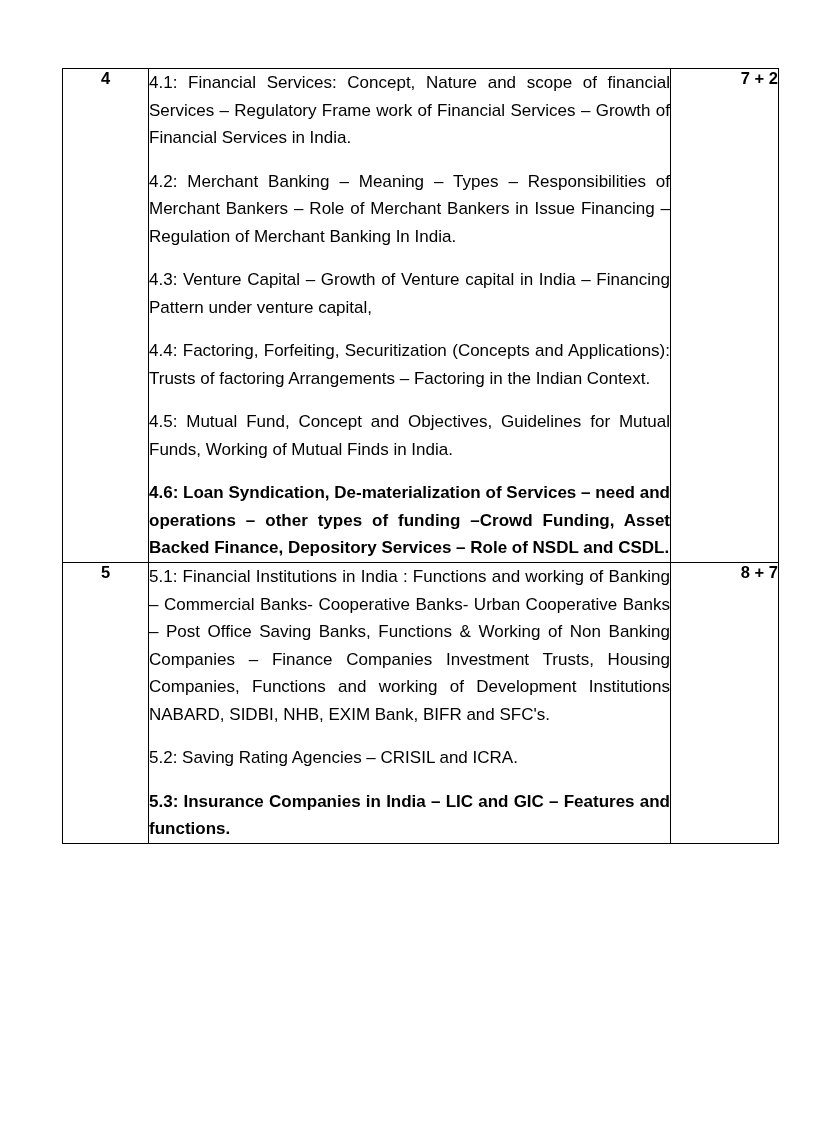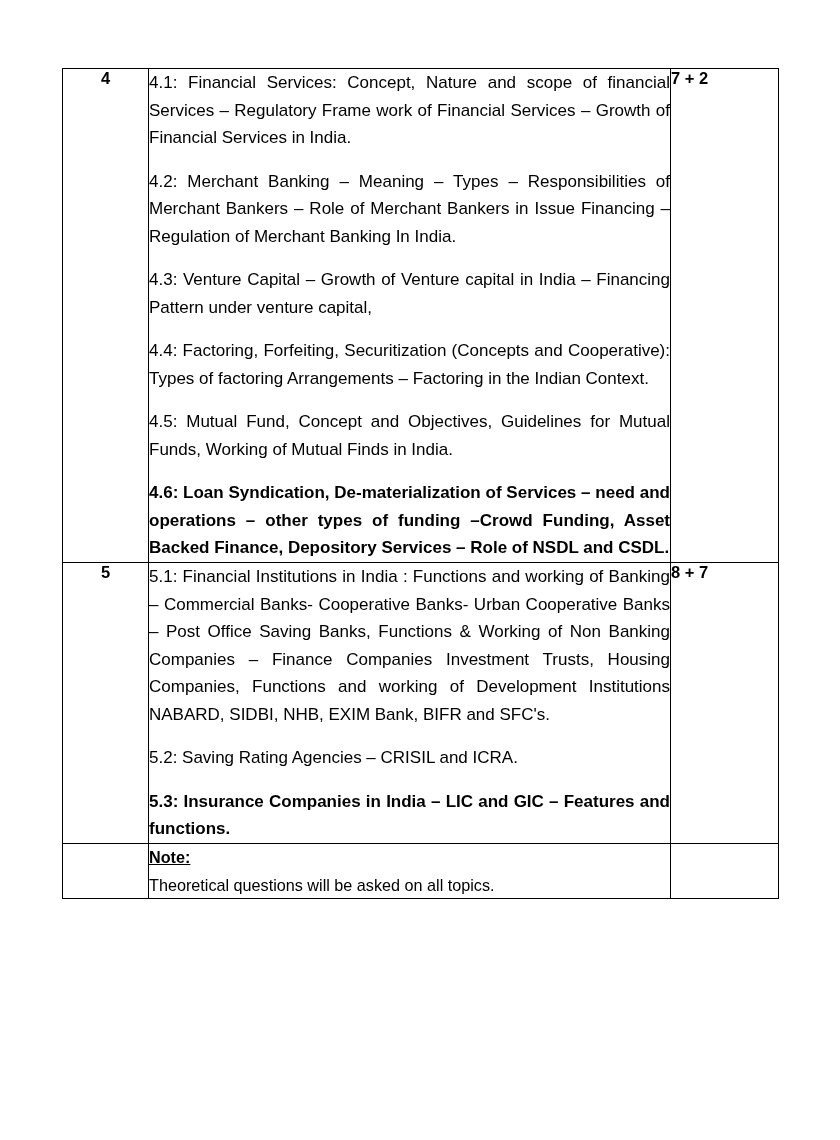--- a/index.html
+++ b/index.html
@@ -36,21 +36,21 @@
   .col-content { width: 522px; }
   .col-marks { width: 108px; }
 
   .cell-unit {
     text-align: center;
     font-weight: bold;
     font-size: 16.5px;
     padding: 10px 4px 6px 4px;
   }
   .cell-marks {
-    text-align: left;
+    text-align: right;
     font-weight: bold;
     font-size: 16.5px;
     padding: 10px 4px 6px 4px;
   }
   .cell-content {
     padding: 9px 12px 10px 12px;
     font-size: 17px;
     line-height: 1.62;
     text-align: justify;
     text-justify: inter-word;
@@ -88,38 +88,30 @@
       <col class="col-content">
       <col class="col-marks">
     </colgroup>
     <tbody>
       <tr>
         <td class="cell-unit">4</td>
         <td class="cell-content">
           <p>4.1: Financial Services: Concept, Nature and scope of financial Services – Regulatory Frame work of Financial Services – Growth of Financial Services in India.</p>
           <p>4.2: Merchant Banking – Meaning – Types – Responsibilities of Merchant Bankers – Role of Merchant Bankers in Issue Financing – Regulation of Merchant Banking In India.</p>
           <p>4.3: Venture Capital – Growth of Venture capital in India – Financing Pattern under venture capital,</p>
-          <p>4.4: Factoring, Forfeiting, Securitization (Concepts and Cooperative): Types of factoring Arrangements – Factoring in the Indian Context.</p>
+          <p>4.4: Factoring, Forfeiting, Securitization (Concepts and Applications): Trusts of factoring Arrangements – Factoring in the Indian Context.</p>
           <p>4.5: Mutual Fund, Concept and Objectives, Guidelines for Mutual Funds, Working of Mutual Finds in India.</p>
           <p>4.6: Loan Syndication, De-materialization of Services – need and operations – other types of funding –Crowd Funding, Asset Backed Finance, Depository Services – Role of NSDL and CSDL.</p>
         </td>
         <td class="cell-marks">7 + 2</td>
       </tr>
       <tr>
         <td class="cell-unit">5</td>
         <td class="cell-content">
           <p>5.1: Financial Institutions in India : Functions and working of Banking – Commercial Banks- Cooperative Banks- Urban Cooperative Banks – Post Office Saving Banks, Functions &amp; Working of Non Banking Companies – Finance Companies Investment Trusts, Housing Companies, Functions and working of Development Institutions NABARD, SIDBI, NHB, EXIM Bank, BIFR and SFC's.</p>
           <p>5.2: Saving Rating Agencies – CRISIL and ICRA.</p>
           <p>5.3: Insurance Companies in India – LIC and GIC – Features and functions.</p>
         </td>
         <td class="cell-marks">8 + 7</td>
       </tr>
-      <tr>
-        <td class="cell-unit"></td>
-        <td class="note-cell">
-          <span class="note-title">Note:</span>
-          <span class="note-text">Theoretical questions will be asked on all topics.</span>
-        </td>
-        <td class="cell-marks"></td>
-      </tr>
     </tbody>
   </table>
 </div>
 
 </body></html>

